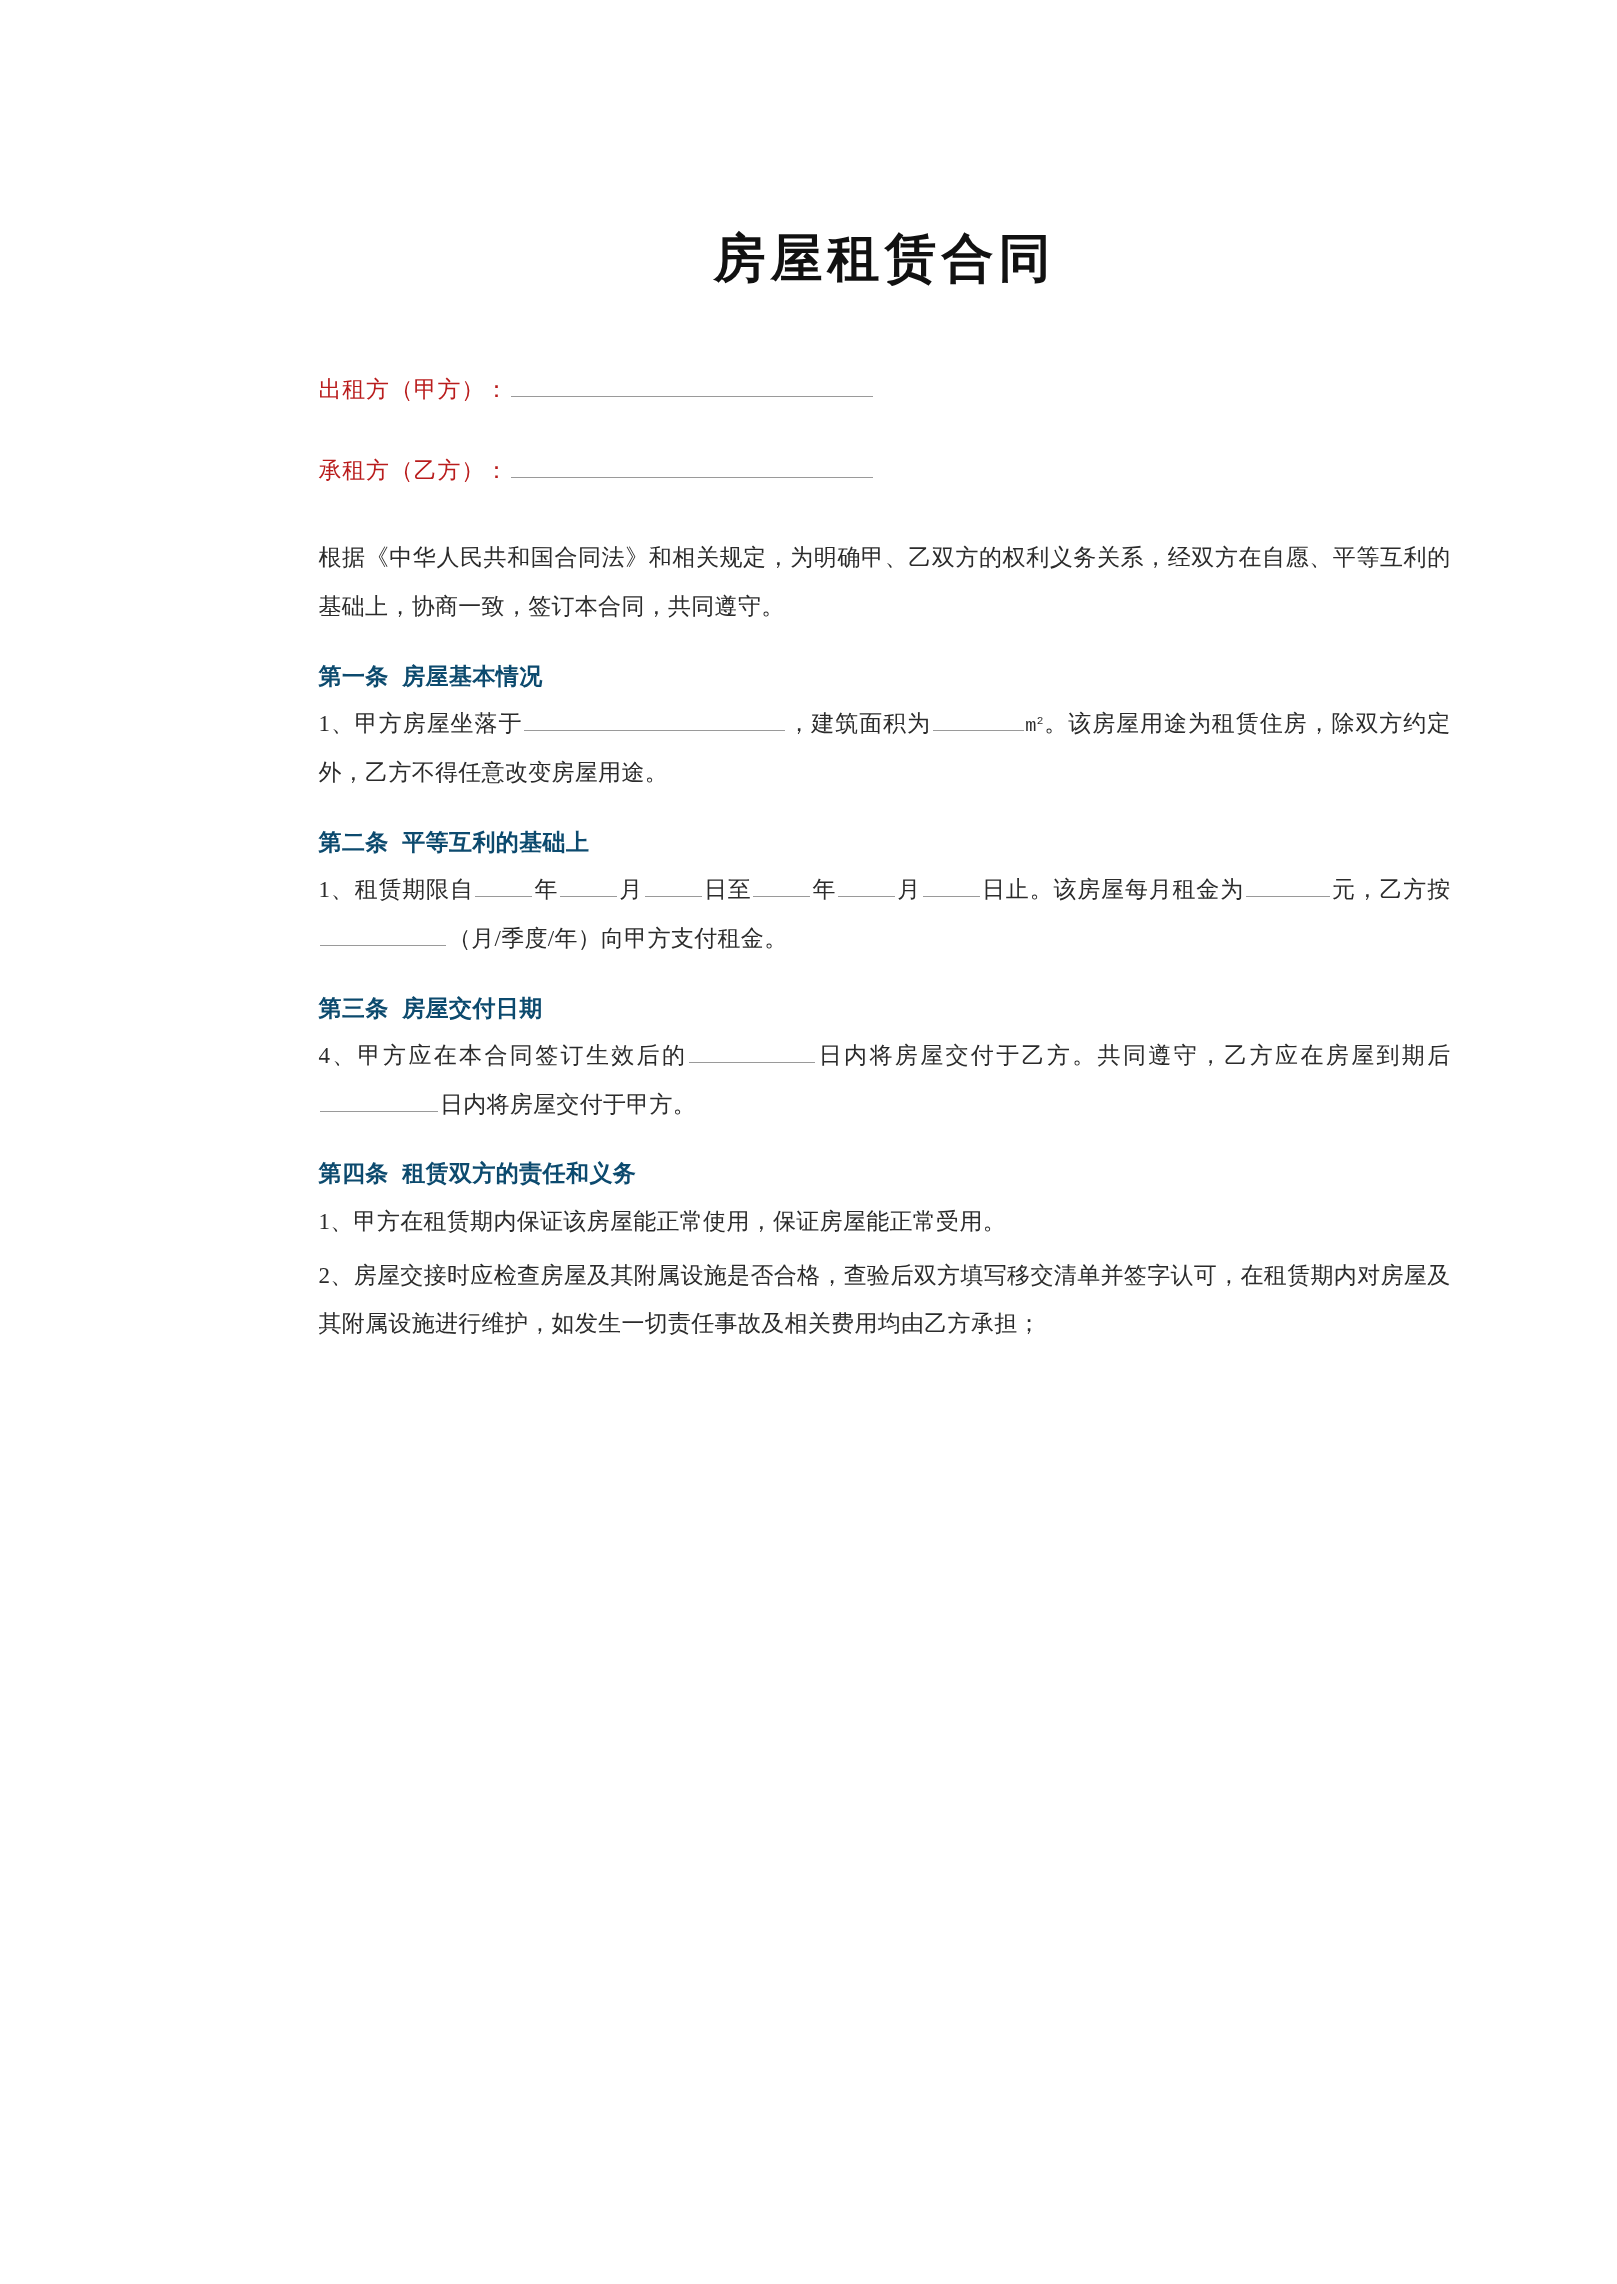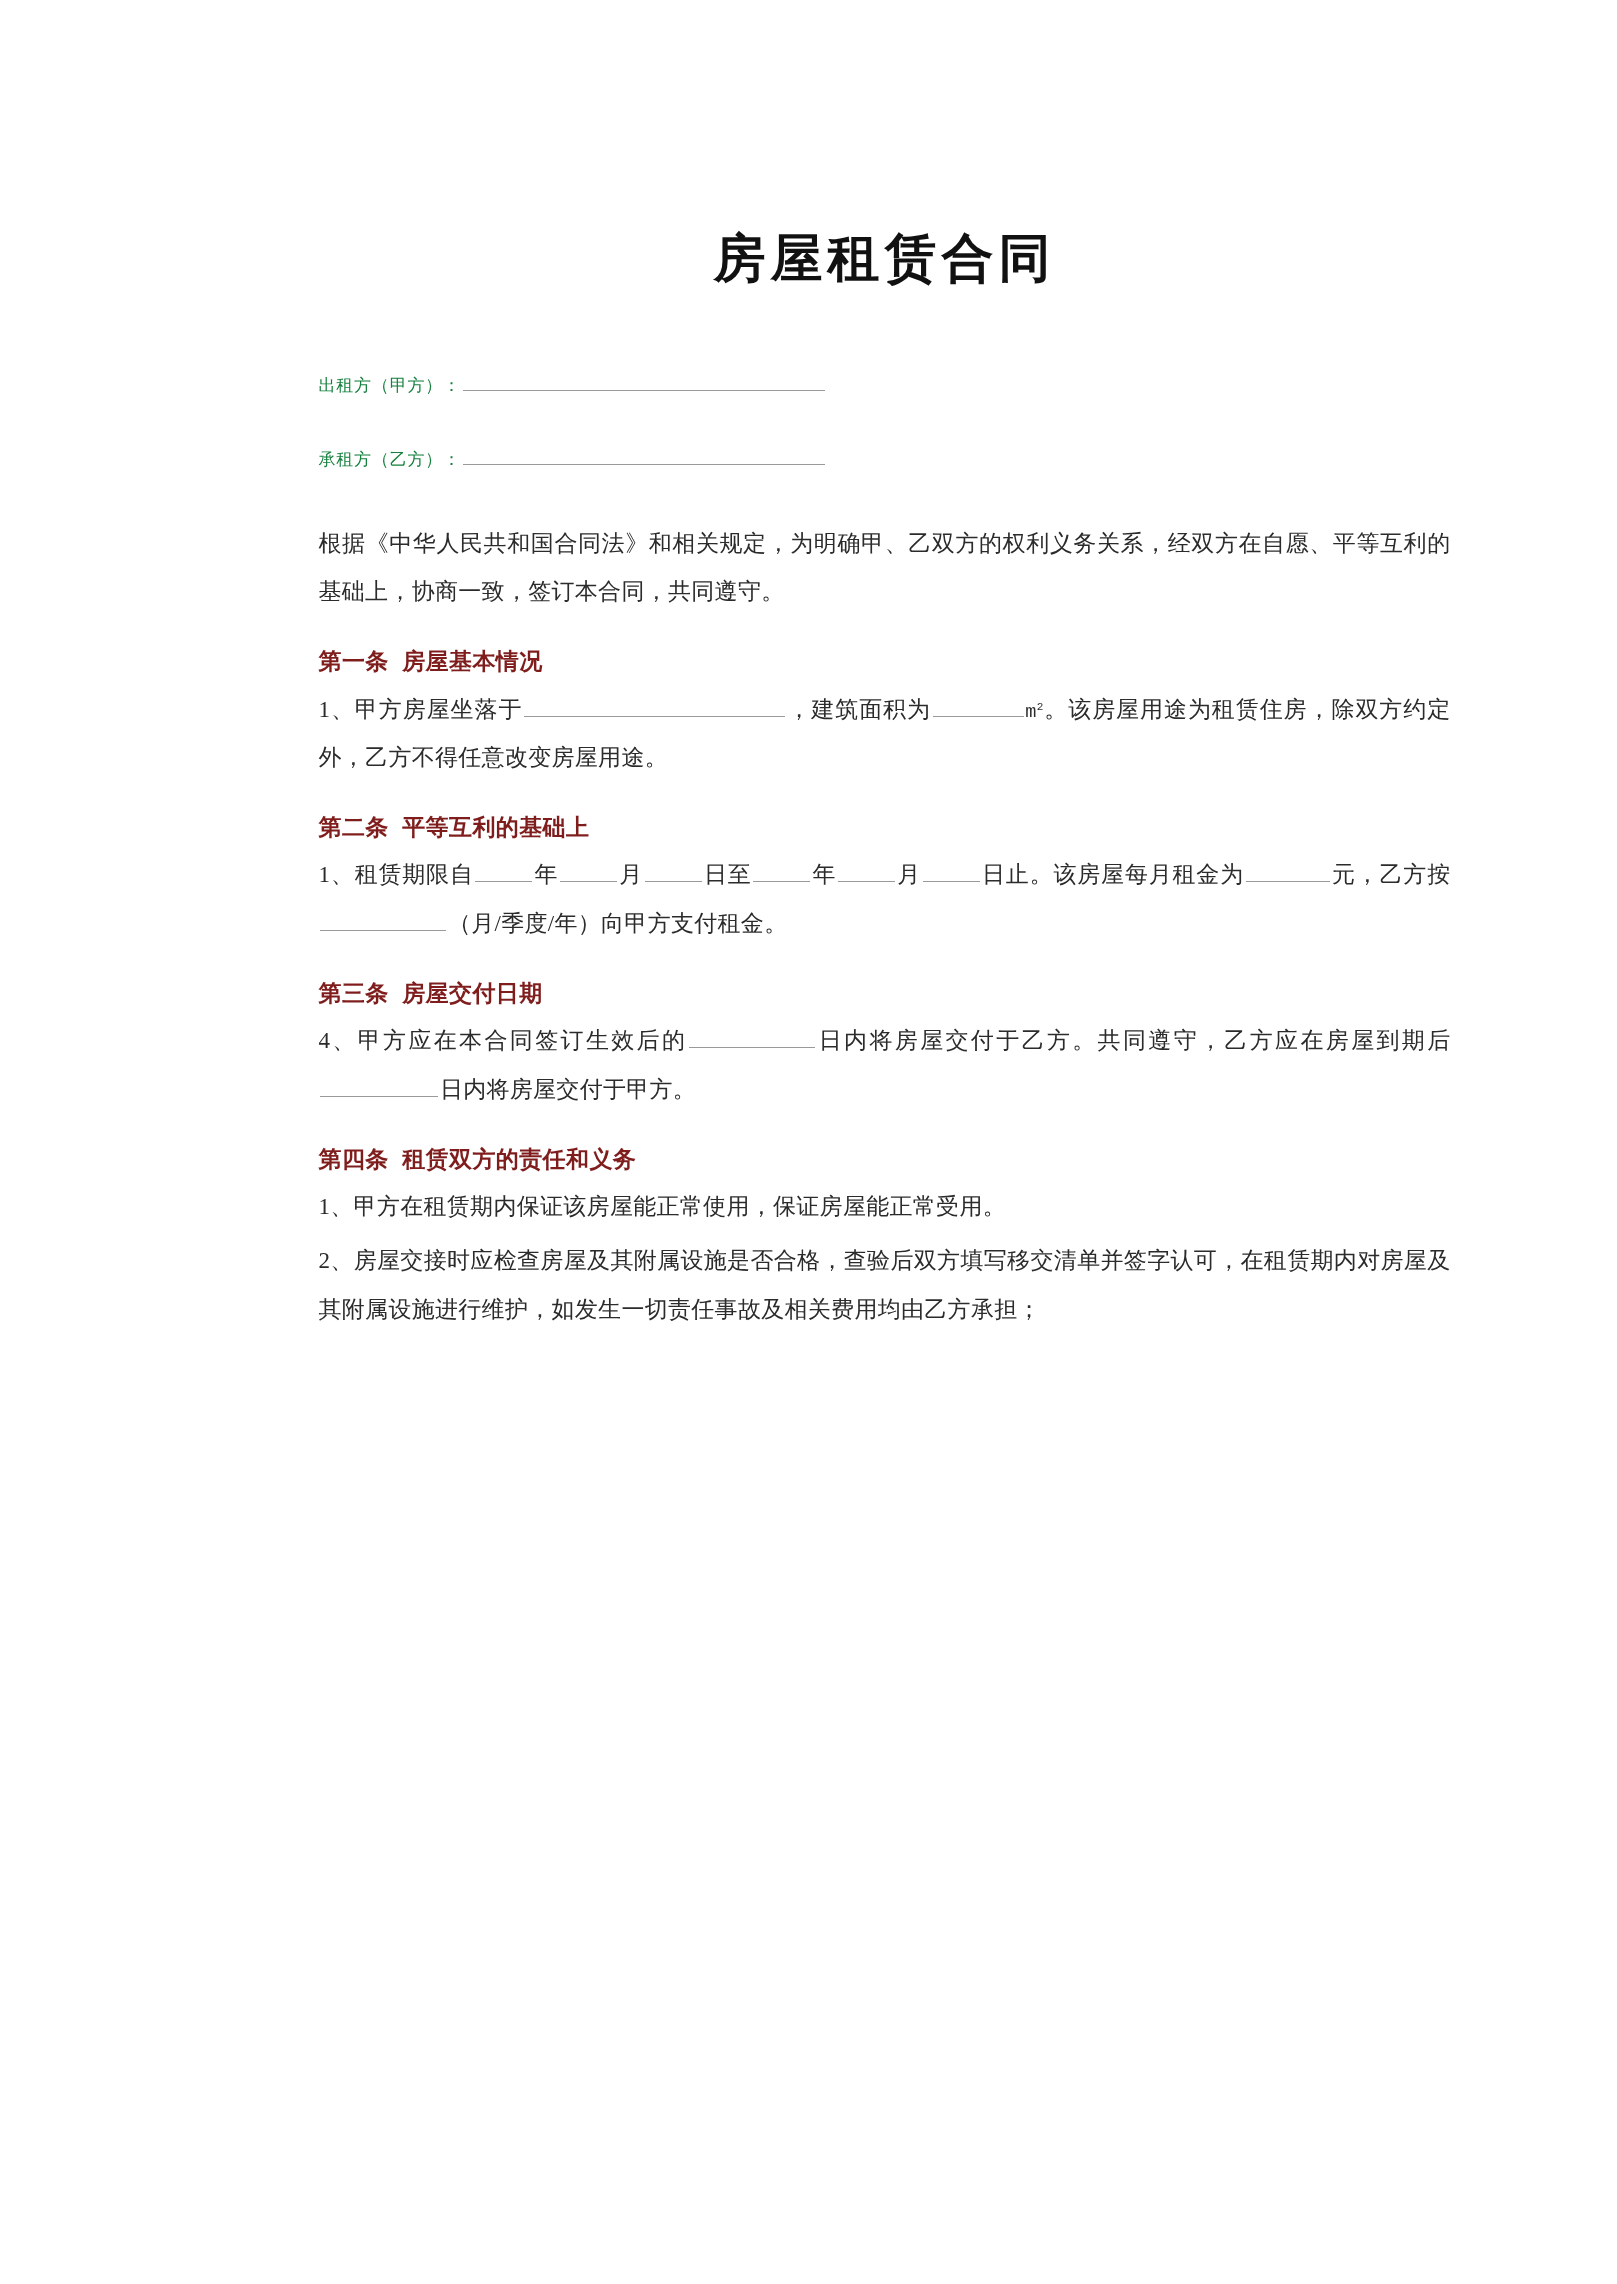--- a/index.html
+++ b/index.html
@@ -34,25 +34,25 @@
     letter-spacing: 5px;
     margin: 0;
     padding-top: 226px;
     line-height: 1.25;
     color: #111111;
   }
   .party-block {
     margin-top: 81px;
   }
   .party-line {
-    font-size: 17px;
+    font-size: 23px;
     line-height: 1.0;
     margin-bottom: 52px;
     white-space: nowrap;
-    color: #15803d;
+    color: #b91c1c;
   }
   .party-line .label {
     letter-spacing: 0.8px;
   }
   .fill {
     display: inline-block;
     border-bottom: 1.7px solid #9a9a9a;
     vertical-align: baseline;
     height: 1.05em;
     margin: 0 1.7px;
@@ -72,21 +72,21 @@
     text-align: justify;
     text-justify: inter-ideograph;
     margin: 25px 0 0 0;
     color: #2b2b2b;
     letter-spacing: 0.3px;
   }
   .section-head {
     font-size: 23px;
     font-weight: bold;
     margin: 29px 0 8.4px 0;
-    color: #7f1d1d;
+    color: #0c4a6e;
     letter-spacing: 0.4px;
   }
   .section-head .sep { display: inline-block; width: 13.5px; }
   .clause {
     font-size: 23px;
     line-height: 2.12;
     text-align: justify;
     text-justify: inter-ideograph;
     margin: 5px 0 0 0;
     color: #2b2b2b;

